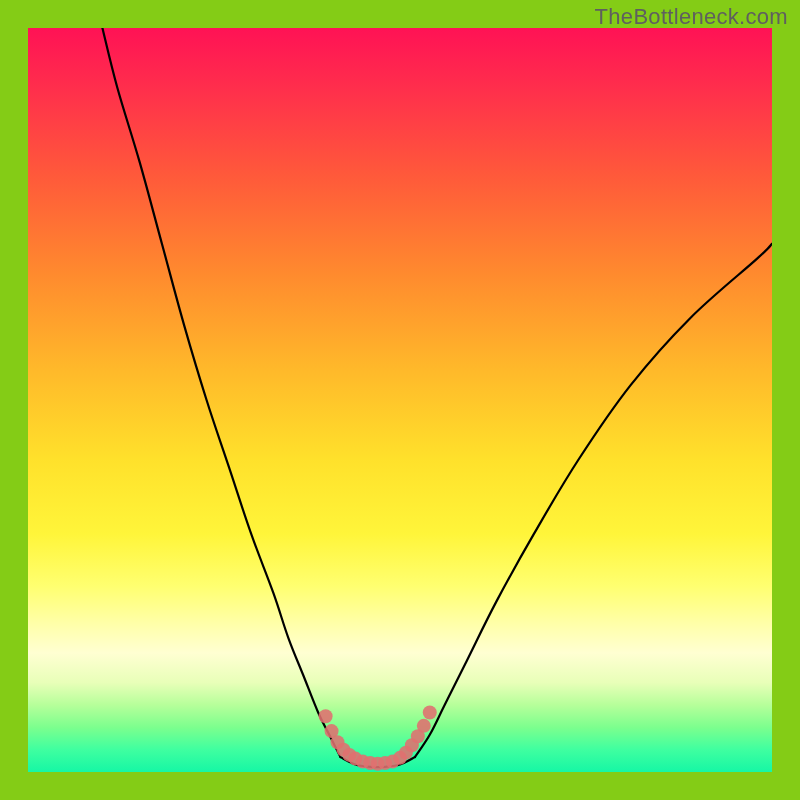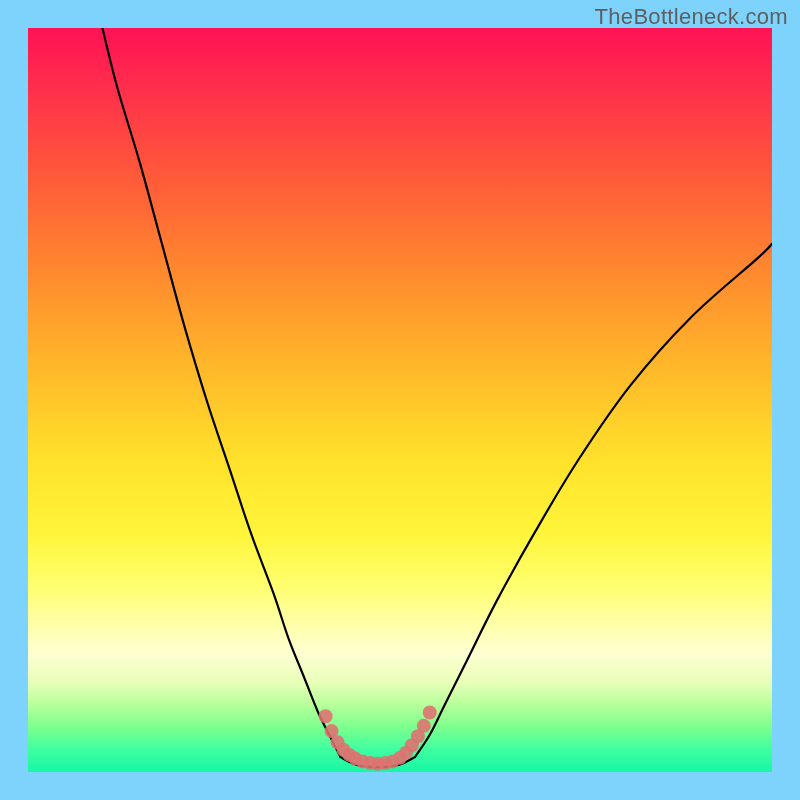--- a/index.html
+++ b/index.html
@@ -10,21 +10,21 @@
     background: #000000;
     overflow: hidden;
     font-family: Arial, Helvetica, sans-serif;
   }
   .frame {
     position: absolute;
     top: 0;
     left: 0;
     width: 800px;
     height: 800px;
-    background: #7dd3fc;
+    background: #84cc16;
   }
   .watermark {
     position: absolute;
     top: 4px;
     right: 12px;
     color: #5f5f5f;
     font-size: 22px;
     font-weight: 400;
     letter-spacing: 0.3px;
     z-index: 10;

